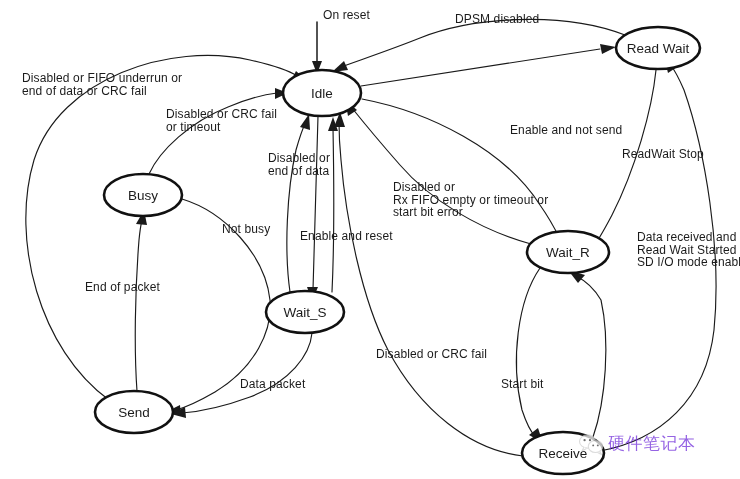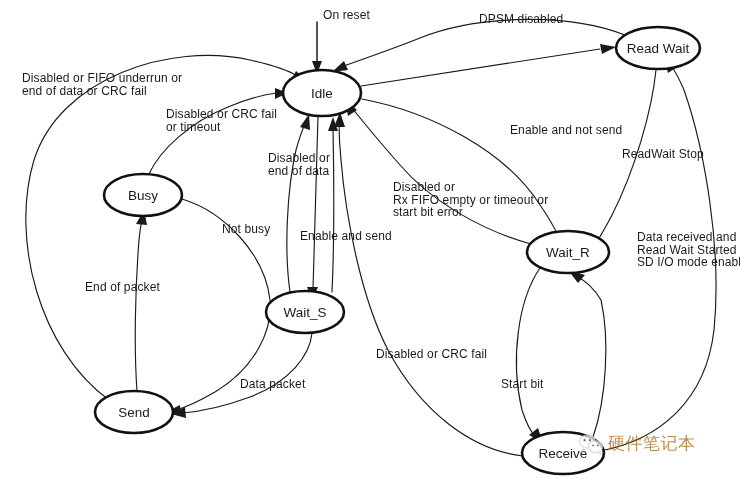--- a/index.html
+++ b/index.html
@@ -54,21 +54,21 @@
     position:absolute;
     display:flex;
     align-items:center;
     gap:4px;
     opacity:0.72;
     pointer-events:none;
   }
   #watermark .wm-text{
     font-family:"DejaVu Sans", sans-serif;
     font-size:17px;
-    color:#a16207;
+    color:#6d28d9;
     letter-spacing:0.5px;
     font-weight:500;
   }
 </style>
 </head>
 <body>
 
 <div id="stage">
 
   <svg id="diagram" viewBox="0 0 740 479">
@@ -195,30 +195,30 @@
 
     <g>
       <ellipse class="state-ellipse" cx="563" cy="453" rx="41" ry="21"></ellipse>
       <text class="state-label" x="563" y="454">Receive</text>
     </g>
 
   </svg>
 
   <div class="edge-label" style="left:323px; top:9px;">On reset</div>
 
-  <div class="edge-label" style="left:455px; top:13px;margin-left:24px;">DPSM disabled</div>
+  <div class="edge-label" style="left:455px; top:13px;">DPSM disabled</div>
 
 
   <div class="edge-label" style="left:22px; top:72px;">Disabled or FIFO underrun or<br>end of data or CRC fail</div>
 
   <div class="edge-label" style="left:166px; top:108px;">Disabled or CRC fail<br>or timeout</div>
 
   <div class="edge-label" style="left:268px; top:152px;">Disabled or<br>end of data</div>
 
-  <div class="edge-label" style="left:300px; top:230px;">Enable and send</div>
+  <div class="edge-label" style="left:300px; top:230px;">Enable and reset</div>
 
   <div class="edge-label" style="left:470px; top:124px;margin-left:40px;">Enable and not send</div>
 
   <div class="edge-label" style="left:393px; top:181px;">Disabled or<br>Rx FIFO empty or timeout or<br>start bit error</div>
 
   <div class="edge-label" style="left:622px; top:148px;">ReadWait Stop</div>
 
   <div class="edge-label" style="left:637px; top:231px;">Data received and<br>Read Wait Started and<br>SD I/O mode enabled</div>
 
 

